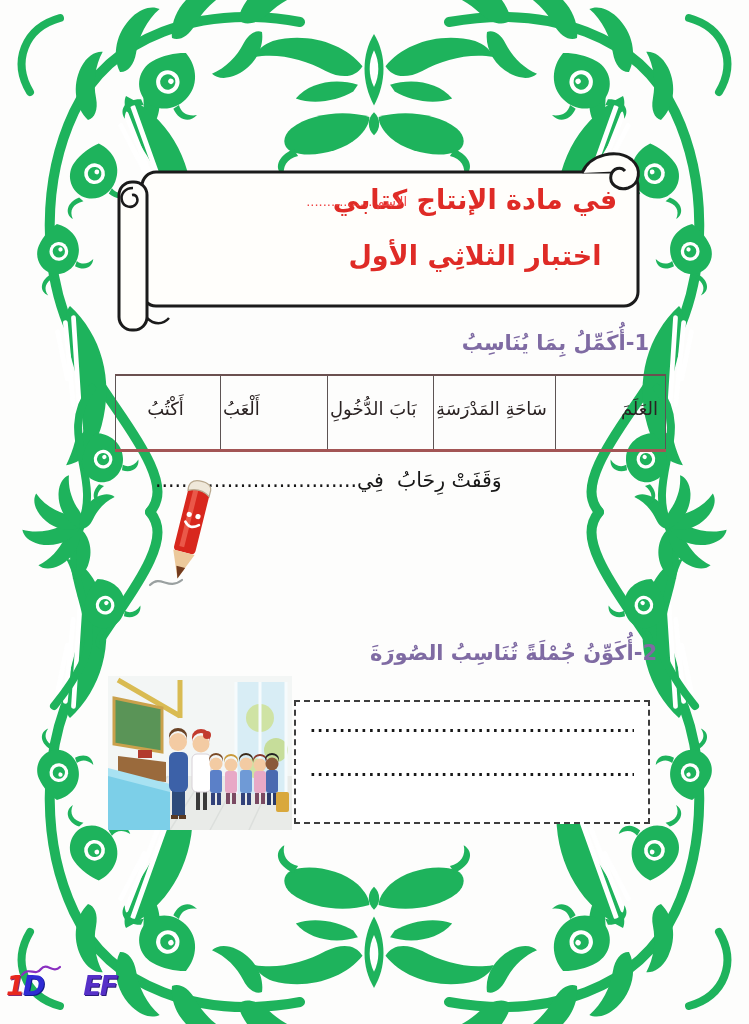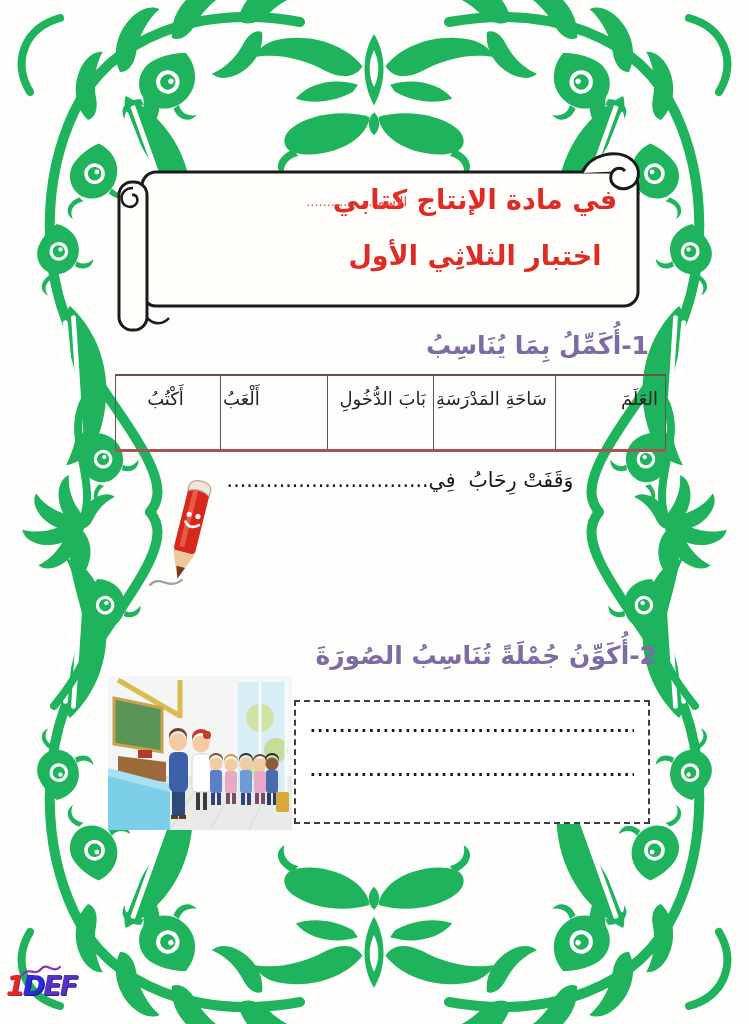--- a/index.html
+++ b/index.html
@@ -12,59 +12,59 @@
 
   
   .banner{position:absolute;left:112px;top:142px;width:535px;height:195px;}
   .banner svg{position:absolute;left:0;top:0;width:535px;height:195px;}
   .banner-title{position:absolute;right:22px;top:30px;width:300px;text-align:center;
     color:#df2b26;font-weight:bold;font-size:27px;line-height:2.08;direction:rtl;}
   .banner-fields{position:absolute;left:95px;top:52px;width:200px;direction:rtl;
     font-size:13px;color:#ef4444;text-align:right;}
   .banner-fields .fld{margin-bottom:21px;}
 
-  .sec-head{position:absolute;direction:rtl;color:#7f6ba3;font-weight:bold;font-size:25px;}
+  .sec-head{position:absolute;direction:rtl;color:#7f6ba3;font-weight:bold;font-size:21px;}
   .h1{right:100px;top:331px;}
   .h2{right:92px;top:641px;margin-left:36px;}
 
   table.wordbank{
     position:absolute;left:115px;top:374px;width:500px;height:78px;
     border-collapse:collapse;direction:rtl;table-layout:fixed;
   }
   table.wordbank td{
     border:1.6px solid #5d5454;border-bottom:3px solid #a35555;border-top:2px solid #6b5050;
-    vertical-align:top;font-size:18px;padding:10px 7px 0 2px;color:#2a2222;line-height:1.45;
+    vertical-align:top;font-size:18px;padding:20px 7px 0 2px;color:#2a2222;line-height:1.45;
   }
   td.c0{width:100px;text-align:right;}
   td.c1{width:112px;text-align:left;}
-  td.c2{width:96px;text-align:right;}
+  td.c2{width:96px;text-align:left;}
   td.c3{width:97px;text-align:left;padding-left:14px;}
   td.c4{width:95px;text-align:center;padding-left:14px;}
 
   .sentences{position:absolute;right:104px;top:458px;width:490px;direction:rtl;
-    text-align:center;font-size:20.5px;color:#161616;}
+    text-align:left;font-size:20.5px;color:#161616;}
   .sentences .s{height:44px;line-height:44px;white-space:nowrap;overflow:hidden;}
 
   .pencil{position:absolute;left:146px;top:477px;width:86px;height:118px;}
 
   .classroom{position:absolute;left:108px;top:676px;width:184px;height:154px;}
 
   .answer-box{position:absolute;left:294px;top:700px;width:352px;height:120px;
     background:#fff;border:2px dashed #3d3d3d;}
   .answer-box .dots{position:absolute;left:14px;right:14px;height:24px;overflow:hidden;
     white-space:nowrap;font-weight:bold;font-size:15px;letter-spacing:1.6px;color:#181818;}
   .answer-box .d1{top:16px;}
   .answer-box .d2{top:60px;}
 
   .logo{position:absolute;left:6px;top:972px;font-style:italic;font-weight:900;
     font-size:27px;letter-spacing:-2px;line-height:1;}
   .logo .swirl{position:absolute;left:14px;top:-8px;}
   .logo .l1{color:#e8281e;text-shadow:1px 1px 0 #8a2a70;}
   .logo .ld{color:#2f2bd4;text-shadow:1px 1px 0 #141a8a;}
-  .logo .lef{color:#5630c8;text-shadow:1px 1px 0 #2a1a7a;}
+  .logo .lef{color:#5630c8;text-shadow:1px 1px 0 #2a1a7a;padding-left:40px;}
 </style>
 </head>
 <body>
 
 <div class="page">
 
   <svg class="border-svg" viewBox="0 0 749 1024" aria-hidden="true">
     <g fill="#1eb35c">
       <defs>
         <path id="lf" d="M0,0 C8,-22 32,-38 60,-37 C78,-36 88,-28 91,-19 C70,-21 48,-14 31,-2 C18,7 6,7 0,0 Z"></path>

